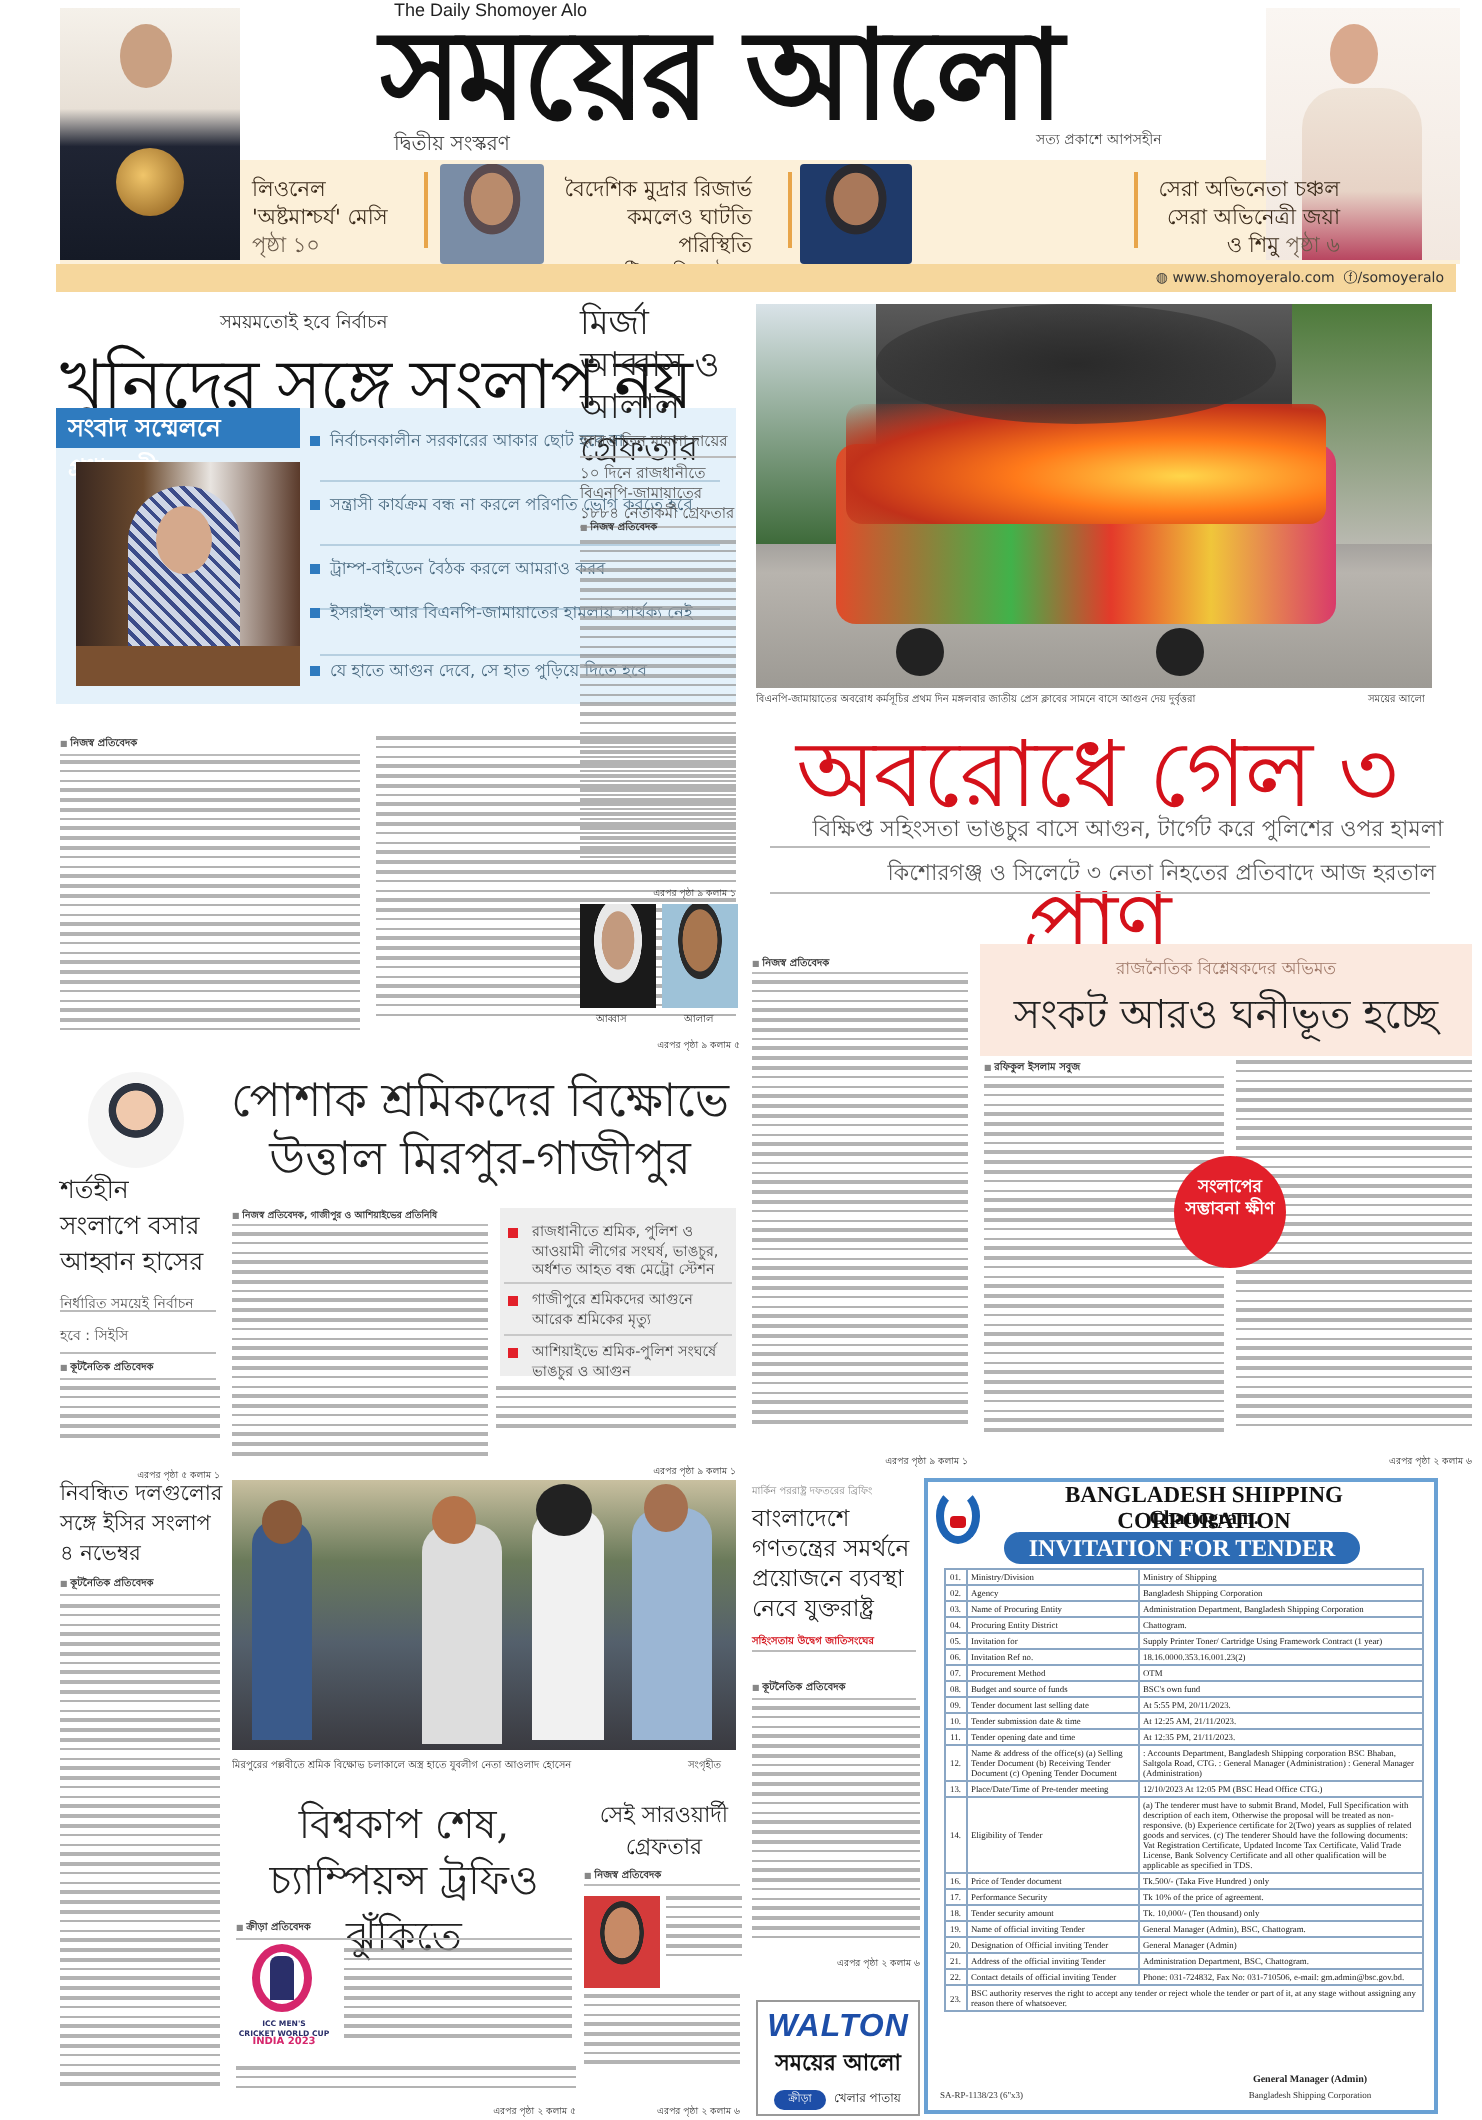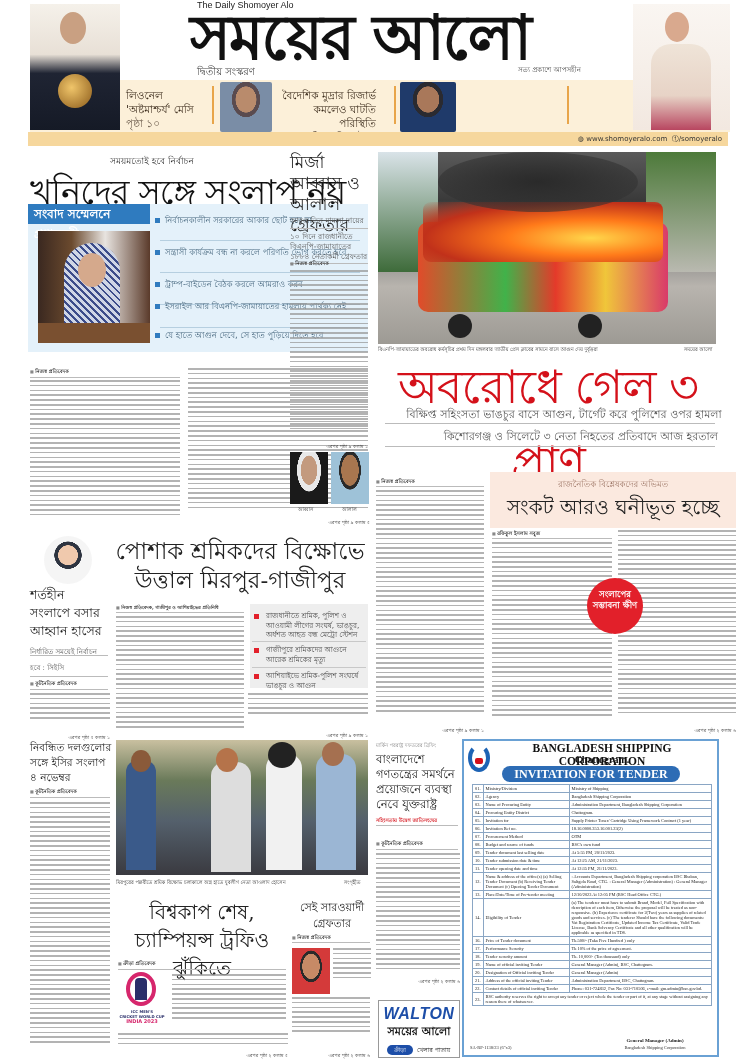--- a/index.html
+++ b/index.html
@@ -89,20 +89,25 @@
   <div class="teaser" style="left:280px;text-align:right;width:96px;">
     <div>বৈদেশিক মুদ্রার রিজার্ভ</div>
     <div>কমলেও ঘাটতি পরিস্থিতি</div>
     <div><span>সৃষ্টি হয়নি</span> <span class="pg">পৃষ্ঠা ২</span></div>
   </div>
   <div class="vsep" style="left:394px;"></div>
 
   <div class="photo" style="left:400px;top:82px;width:56px;height:50px;background:radial-gradient(ellipse at 50% 35%,#a9785a 0 28%,#2a2a30 29% 38%,#1f3a6a 39% 100%);border-radius:2px;"></div>
   <div class="vsep" style="left:567px;"></div>
 
+  <div class="teaser" style="left:572px;text-align:right;width:98px;">
+    <div>সেরা অভিনেতা চঞ্চল</div>
+    <div>সেরা অভিনেত্রী জয়া</div>
+    <div><span>ও শিমু</span> <span class="pg">পৃষ্ঠা ৬</span></div>
+  </div>
 </div>
 
 <div class="abs dateline">
   <span class="r">
     <span>◍</span>
     <span>www.shomoyeralo.com</span>
     &nbsp;<span>ⓕ</span><span>/somoyeralo</span>
   </span>
 </div>
 

